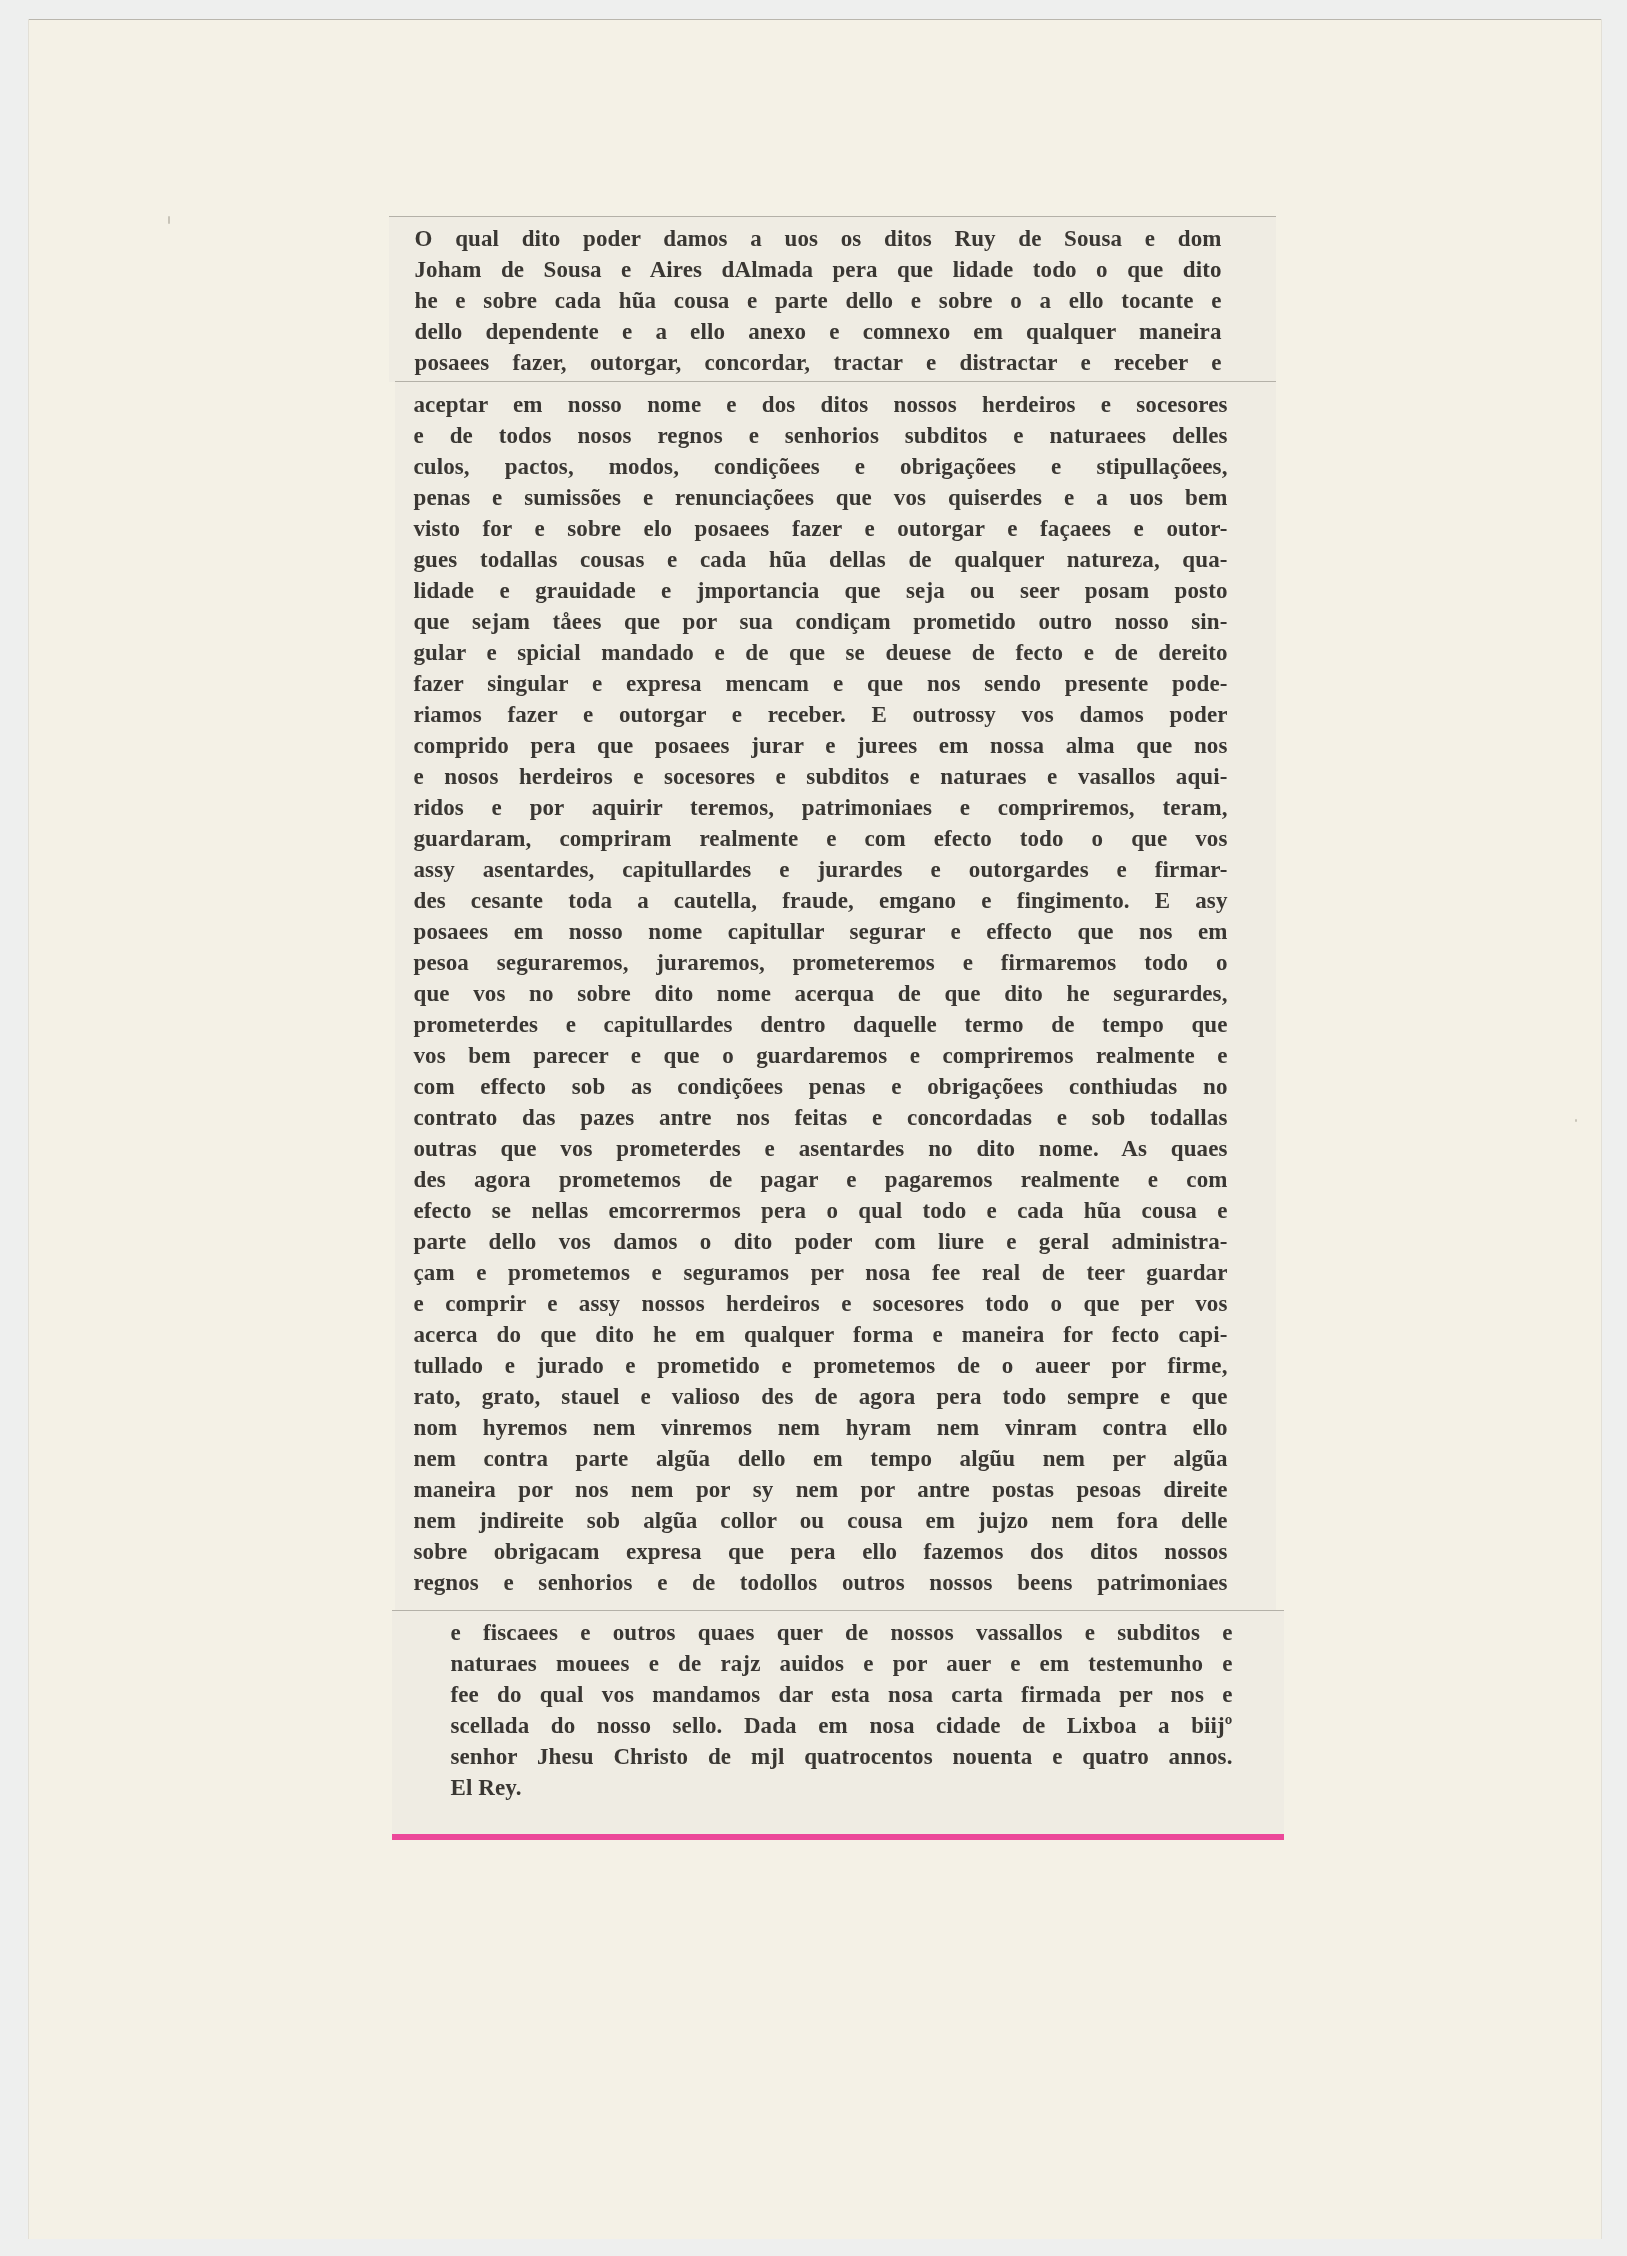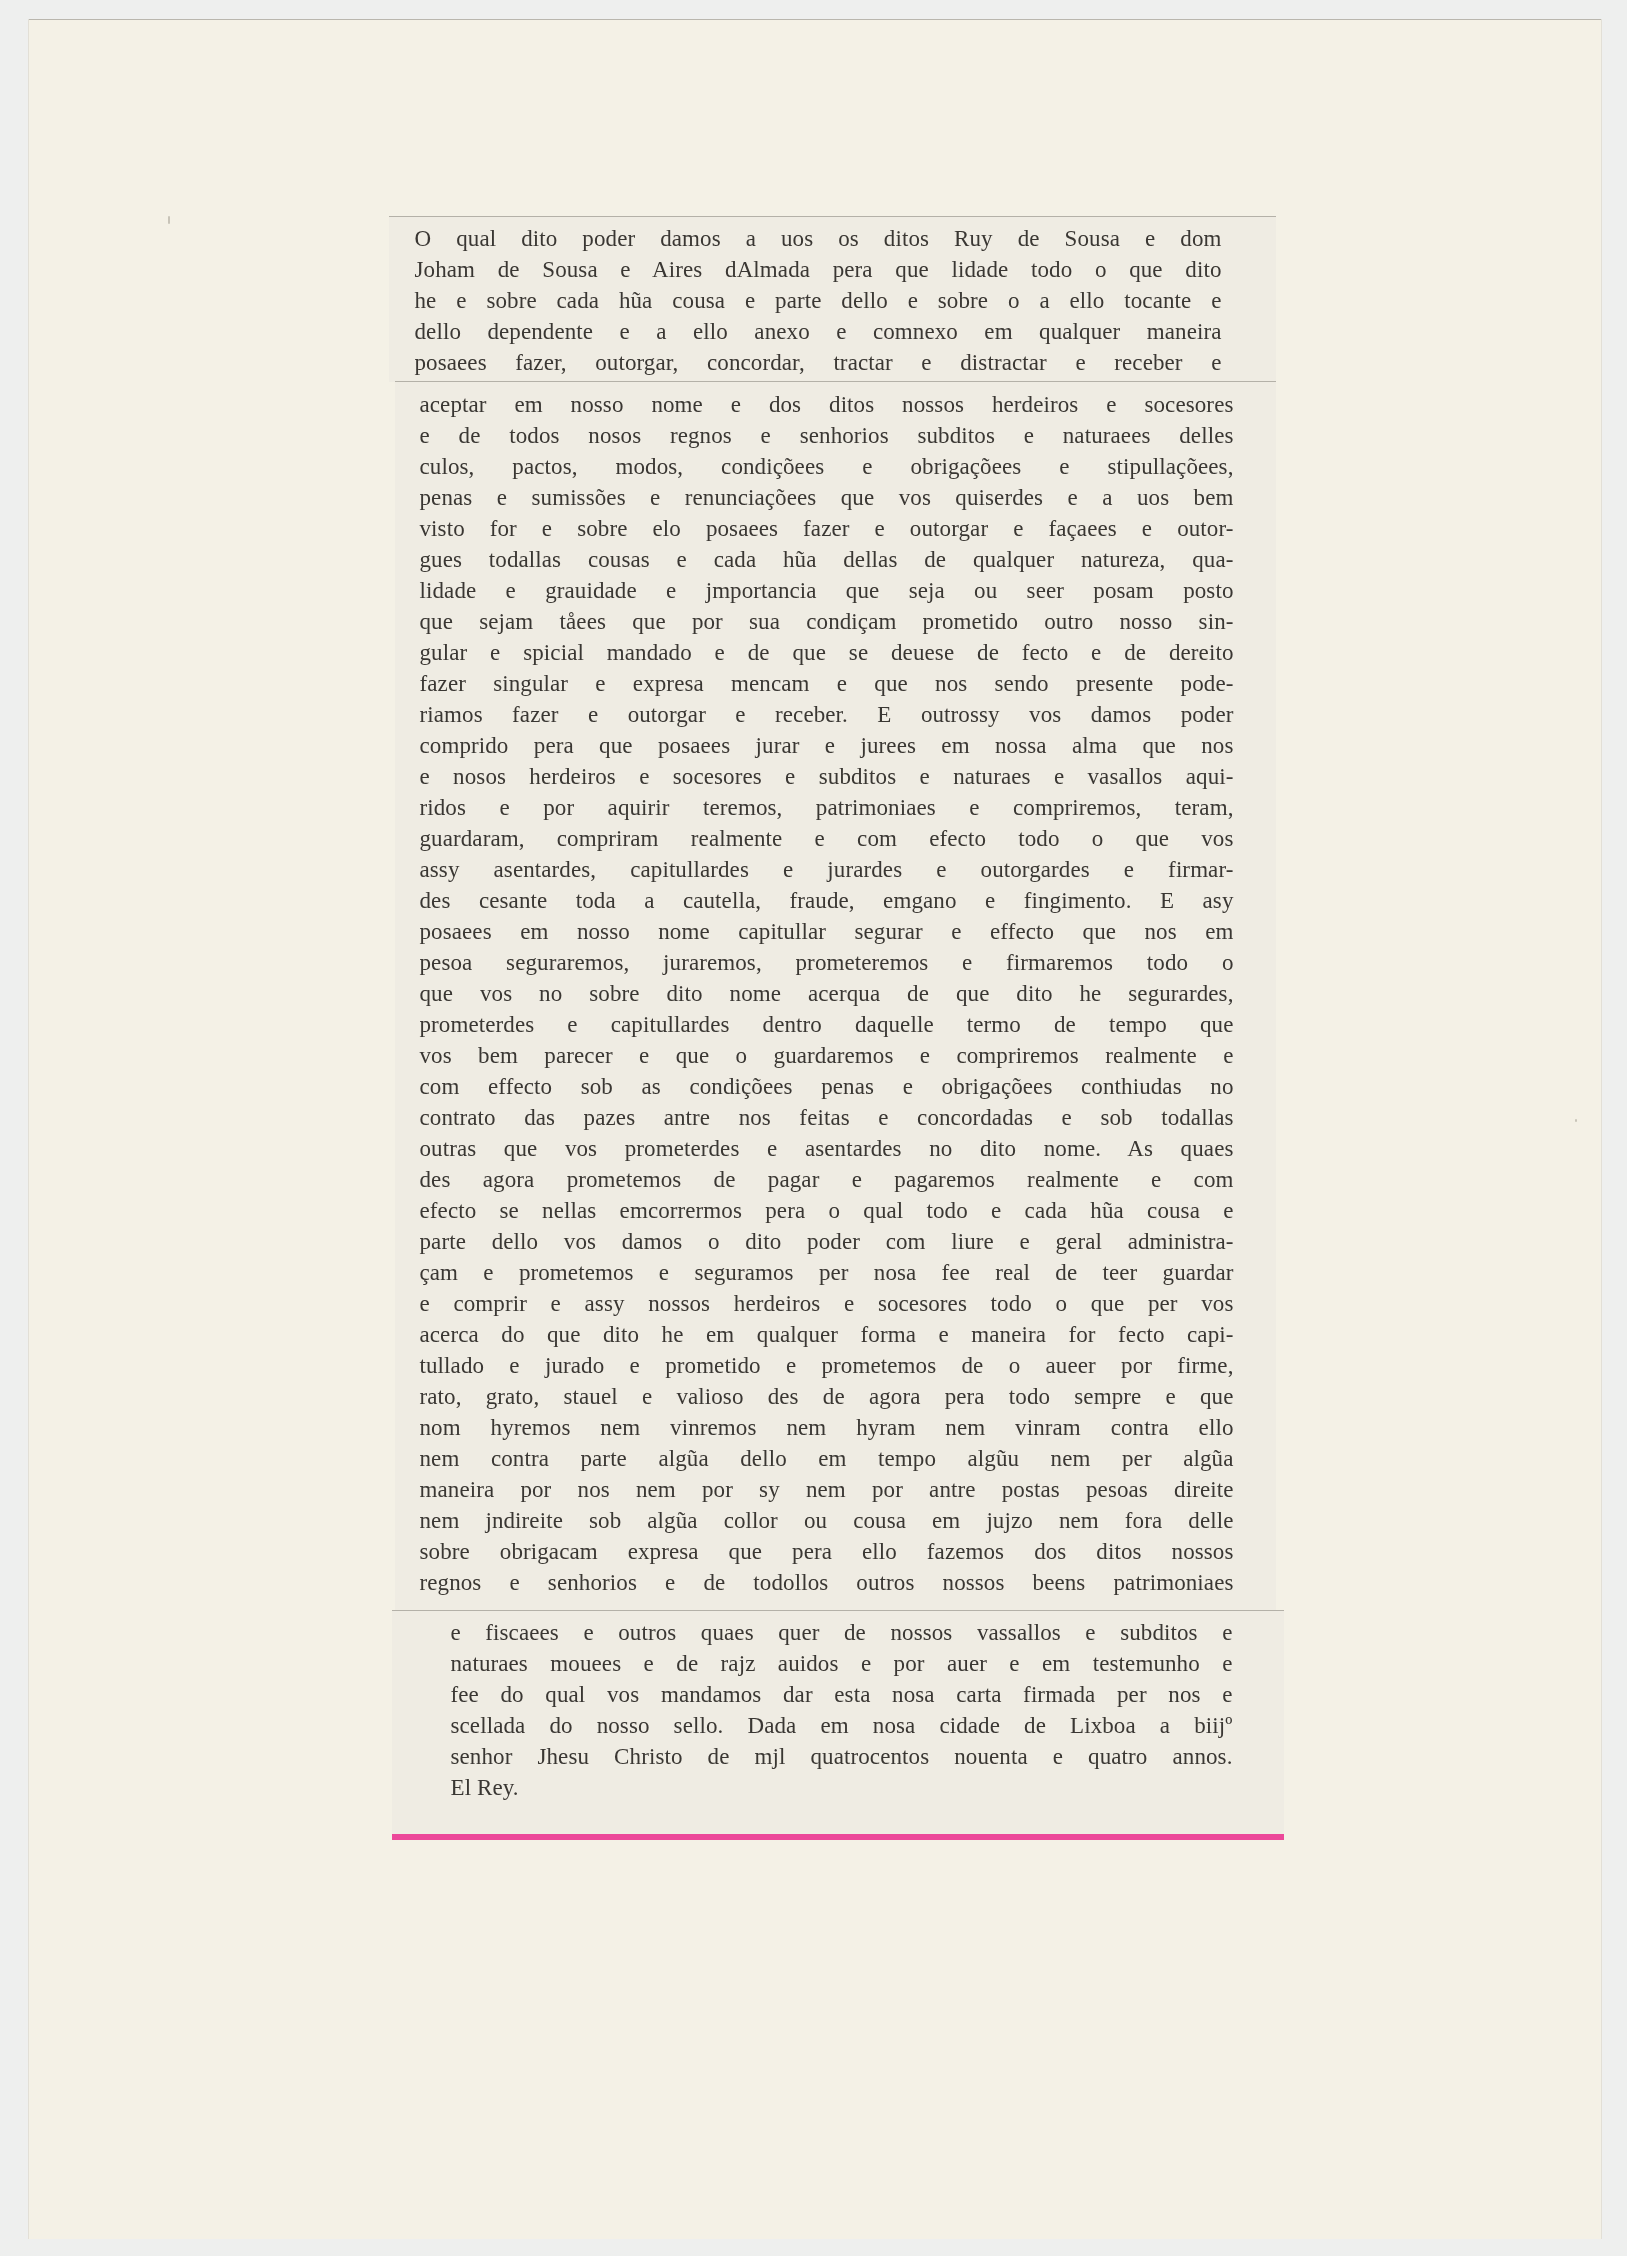--- a/index.html
+++ b/index.html
@@ -27,24 +27,25 @@
   }
   .strip.s1 { left: 360px; top: 196px; width: 887px; height: 165px; }
   .strip.s2 { left: 366px; top: 361px; width: 881px; height: 1229px; }
   .strip.s3 { left: 363px; top: 1590px; width: 892px; height: 223px; border-bottom: 6px solid #ec4899; }
   .line {
     display: block;
     white-space: nowrap;
     text-align: justify;
     text-align-last: justify;
     height: 31px;
+    font-weight: bold;
   }
   .line.last { text-align-last: left; }
   .s1 .lines { position: absolute; left: 26px; top: 5.7px; width: 807px; }
-  .s2 .lines { position: absolute; left: 19px; top: 6.7px; width: 814px; margin-left: 6px; }
+  .s2 .lines { position: absolute; left: 19px; top: 6.7px; width: 814px; }
   .s3 .lines { position: absolute; left: 59px; top: 5.7px; width: 782px; }
   .speck { position: absolute; width: 2.9px; height: 7.6px; background: #c8c4b8; border-radius: 1.9px; }
 </style>
 </head>
 <body>
 
 <div class="paper">
   <span class="speck" style="left:139px; top:196px;"></span>
   <span class="speck" style="left:1546px; top:1099px; width:2.9px; height:2.9px;"></span>
 

